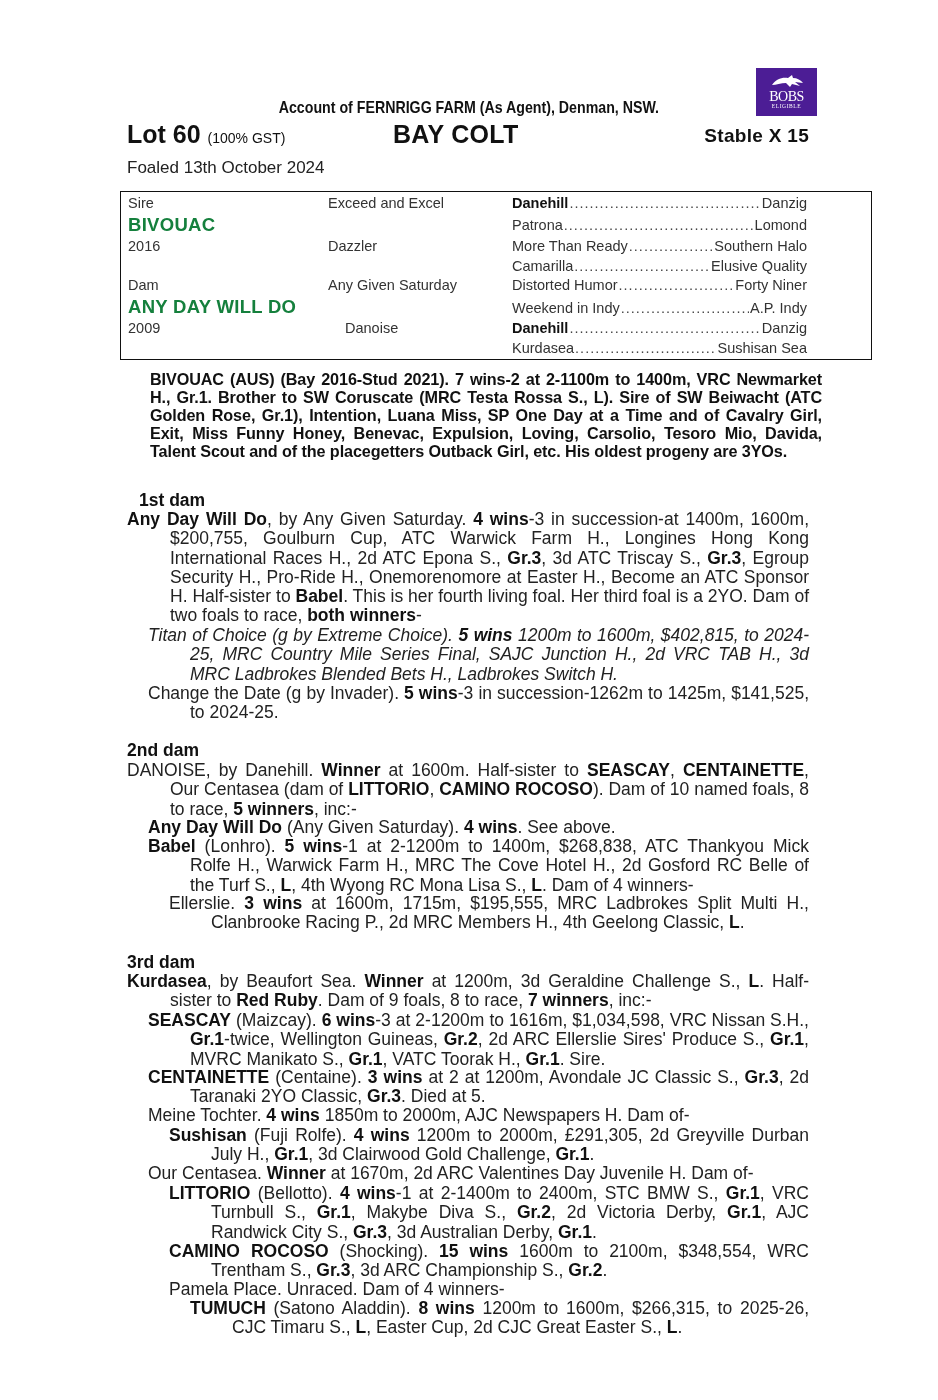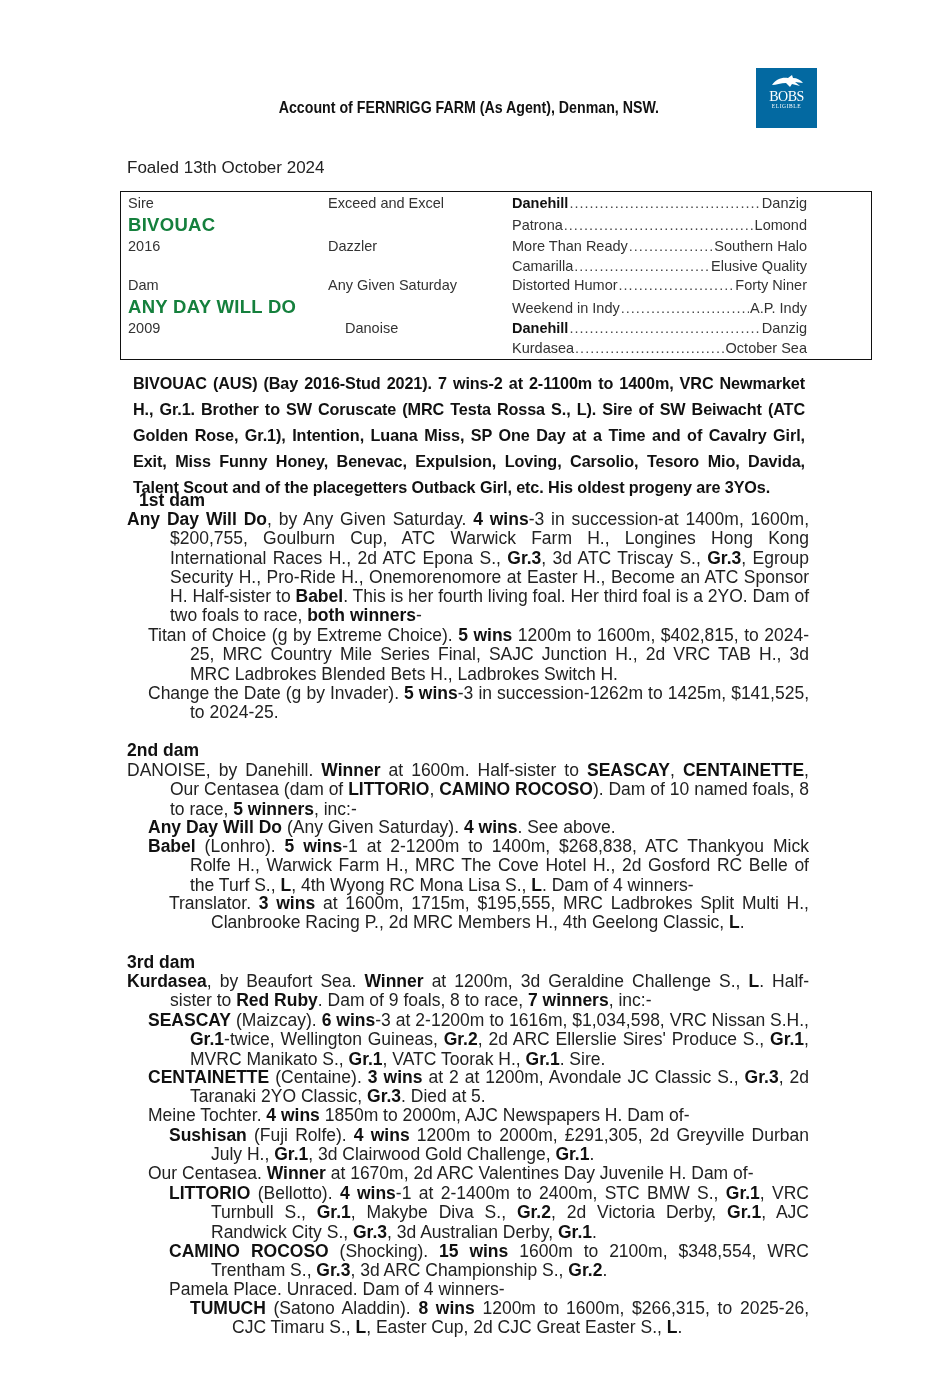--- a/index.html
+++ b/index.html
@@ -1,57 +1,62 @@
 <!DOCTYPE html>
 <html><head>
 <meta charset="utf-8">
 <style>
   html, body { margin:0; padding:0; background:#ffffff; }
   body { width:938px; height:1400px; position:relative; color:#111; font-family:"Liberation Sans", sans-serif; }
   .page { position:absolute; left:0; top:0; width:938px; height:1400px; }
-  .logo { position:absolute; left:756px; top:68px; width:61px; height:60px; background:#0369a1; color:#fff; text-align:center; }
+  .logo { position:absolute; left:756px; top:68px; width:61px; height:48px; background:#4c1d95; color:#fff; text-align:center; }
   .logo svg { display:block; margin:5px auto 0; }
   .logo .bobs { font-family:"Liberation Serif", serif; font-size:14px; line-height:13px; letter-spacing:-0.5px; margin-top:1px; }
   .logo .elig { font-family:"Liberation Serif", serif; font-size:5.5px; letter-spacing:0.6px; line-height:7px; }
   .account { position:absolute; left:0; width:938px; top:98px; text-align:center; font-weight:bold; font-size:16.5px; transform:scaleX(0.86); transform-origin:468px 0; letter-spacing:0px; }
   .lotline { position:absolute; left:127px; top:120px; width:682px; height:30px; }
   .lot { position:absolute; left:0; top:0; font-weight:bold; font-size:25px; }
   .gst { font-weight:normal; font-size:14px; }
   .colt { position:absolute; left:266px; top:0; font-weight:bold; font-size:25px; letter-spacing:0.3px; }
   .stable { position:absolute; right:0; top:5px; font-weight:bold; font-size:19px; letter-spacing:0.3px; }
   .foaled { position:absolute; left:127px; top:158px; font-size:17px; color:#222; }
   .branded { position:absolute; right:131px; top:158px; font-size:17px; color:#222; }
   .brandicon { display:inline-block; vertical-align:-2px; margin:0 4px 0 2px; }
   .ped { position:absolute; left:120px; top:191px; width:752px; height:169px; border:1.5px solid #111; box-sizing:border-box; }
   .ped .c { position:absolute; font-size:14.5px; color:#333; white-space:nowrap; }
   .ped .big { font-weight:bold; font-size:18.5px; color:#15803d; letter-spacing:0.3px; }
   .ped .gp { position:absolute; left:391px; width:295px; font-size:14.5px; color:#333; display:flex; white-space:nowrap; }
   .gp .dots { flex:1; overflow:hidden; margin:0 1px; letter-spacing:1px; color:#444; }
   .gp .dots::before { content:"........................................................................................"; }
   .gp b { color:#111; }
-  .sire { position:absolute; left:133px; top:370px; width:672px; font-weight:bold; font-size:16.2px; line-height:26px; text-align:justify; letter-spacing:-0.1px; transform:scaleX(1); }
+  .sire { position:absolute; left:150px; top:370px; width:672px; font-weight:bold; font-size:16.2px; line-height:18px; text-align:justify; letter-spacing:-0.1px; transform:scaleX(1); }
   .sect { position:absolute; left:127px; font-weight:bold; font-size:17.5px; }
   .para { position:absolute; font-size:17.5px; line-height:19.3px; text-align:justify; color:#222; }
   .para b { color:#111; }
 </style>
 </head>
 <body>
 
 <div class="page">
 
   <div class="logo">
     <svg width="34" height="16" viewBox="0 0 34 16">
       <path d="M2 12 C6 6,12 4,18 5 L22 2 L23 5 C27 5,31 7,33 10 L25 9 L30 13 L22 11 L20 14 L16 10 C11 10,6 12,2 12 Z" fill="#fff"></path>
     </svg>
     <div class="bobs">BOBS</div>
     <div class="elig">ELIGIBLE</div>
   </div>
 
   <div class="account">Account of FERNRIGG FARM (As Agent), Denman, NSW.</div>
 
+  <div class="lotline">
+    <div class="lot"><span>Lot 60</span> <span class="gst">(100% GST)</span></div>
+    <div class="colt">BAY COLT</div>
+    <div class="stable">Stable X 15</div>
+  </div>
 
   <div class="foaled">Foaled 13th October 2024</div>
 
   <div class="ped">
     <div class="c" style="left:7px;top:3px">Sire</div>
     <div class="c big" style="left:7px;top:22px">BIVOUAC</div>
     <div class="c" style="left:7px;top:46px">2016</div>
     <div class="c" style="left:7px;top:85px">Dam</div>
     <div class="c big" style="left:7px;top:104px">ANY DAY WILL DO</div>
     <div class="c" style="left:7px;top:128px">2009</div>
@@ -92,36 +97,36 @@
         <span>A.P. Indy</span>
       </div>
     <div class="gp" style="top:128px">
         <b>Danehill</b>
         <span class="dots"></span>
         <span>Danzig</span>
       </div>
     <div class="gp" style="top:148px">
         <span>Kurdasea</span>
         <span class="dots"></span>
-        <span>October Sea</span>
+        <span>Sushisan Sea</span>
       </div>
   </div>
 
   <div class="sire">BIVOUAC (AUS) (Bay 2016-Stud 2021). 7 wins-2 at 2-1100m to 1400m, VRC Newmarket H., Gr.1. Brother to SW Coruscate (MRC Testa Rossa S., L). Sire of SW Beiwacht (ATC Golden Rose, Gr.1), Intention, Luana Miss, SP One Day at a Time and of Cavalry Girl, Exit, Miss Funny Honey, Benevac, Expulsion, Loving, Carsolio, Tesoro Mio, Davida, Talent Scout and of the placegetters Outback Girl, etc. His oldest progeny are 3YOs.</div>
 
   <div id="dams">
       <div class="sect" style="top: 490px; margin-left: 12px;">1st dam</div>
       <div class="para" style="top: 510px; left: 170px; width: 639px; text-indent: -43px; text-align-last: left;"><b>Any Day Will Do</b><span>, by Any Given Saturday. </span><b>4 wins</b><span>-3 in succession-at 1400m, 1600m, $200,755, Goulburn Cup, ATC Warwick Farm H., Longines Hong Kong International Races H., 2d ATC Epona S., </span><b>Gr.3</b><span>, 3d ATC Triscay S., </span><b>Gr.3</b><span>, Egroup Security H., Pro-Ride H., Onemorenomore at Easter H., Become an ATC Sponsor H. Half-sister to </span><b>Babel</b><span>. This is her fourth living foal. Her third foal is a 2YO. Dam of two foals to race, </span><b>both winners</b><span>-</span></div>
-      <div class="para" style="top: 626px; left: 190px; width: 619px; text-indent: -42px; text-align-last: left;"><span>Titan of Choice (g by Extreme Choice). </span><b>5 wins</b><span> 1200m to 1600m, $402,815, to 2024-25, MRC Country Mile Series Final, SAJC Junction H., 2d VRC TAB H., 3d MRC Ladbrokes Blended Bets H., Ladbrokes Switch H.</span></div>
+      <div class="para" style="top: 626px; left: 190px; width: 619px; text-indent: -42px; text-align-last: left; font-style: italic;"><span>Titan of Choice (g by Extreme Choice). </span><b>5 wins</b><span> 1200m to 1600m, $402,815, to 2024-25, MRC Country Mile Series Final, SAJC Junction H., 2d VRC TAB H., 3d MRC Ladbrokes Blended Bets H., Ladbrokes Switch H.</span></div>
       <div class="para" style="top: 684px; left: 190px; width: 619px; text-indent: -42px; text-align-last: left;"><span>Change the Date (g by Invader). </span><b>5 wins</b><span>-3 in succession-1262m to 1425m, $141,525, to 2024-25.</span></div>
       <div class="sect" style="top: 740px;">2nd dam</div>
       <div class="para" style="top: 761px; left: 170px; width: 639px; text-indent: -43px; text-align-last: left;"><span>DANOISE, by Danehill. </span><b>Winner</b><span> at 1600m. Half-sister to </span><b>SEASCAY</b><span>, </span><b>CENTAINETTE</b><span>, Our Centasea (dam of </span><b>LITTORIO</b><span>, </span><b>CAMINO ROCOSO</b><span>). Dam of 10 named foals, 8 to race, </span><b>5 winners</b><span>, inc:-</span></div>
       <div class="para" style="top: 818px; left: 190px; width: 619px; text-indent: -42px; text-align-last: left;"><b>Any Day Will Do</b><span> (Any Given Saturday). </span><b>4 wins</b><span>. See above.</span></div>
       <div class="para" style="top: 837px; left: 190px; width: 619px; text-indent: -42px; text-align-last: left;"><b>Babel</b><span> (Lonhro). </span><b>5 wins</b><span>-1 at 2-1200m to 1400m, $268,838, ATC Thankyou Mick Rolfe H., Warwick Farm H., MRC The Cove Hotel H., 2d Gosford RC Belle of the Turf S., </span><b>L</b><span>, 4th Wyong RC Mona Lisa S., </span><b>L</b><span>. Dam of 4 winners-</span></div>
-      <div class="para" style="top: 894px; left: 211px; width: 598px; text-indent: -42px; text-align-last: left;"><span>Translator. </span><b>3 wins</b><span> at 1600m, 1715m, $195,555, MRC Ladbrokes Split Multi H., Clanbrooke Racing P., 2d MRC Members H., 4th Geelong Classic, </span><b>L</b><span>.</span></div>
+      <div class="para" style="top: 894px; left: 211px; width: 598px; text-indent: -42px; text-align-last: left;"><span>Ellerslie. </span><b>3 wins</b><span> at 1600m, 1715m, $195,555, MRC Ladbrokes Split Multi H., Clanbrooke Racing P., 2d MRC Members H., 4th Geelong Classic, </span><b>L</b><span>.</span></div>
       <div class="sect" style="top: 952px;">3rd dam</div>
       <div class="para" style="top: 972px; left: 170px; width: 639px; text-indent: -43px; text-align-last: left;"><b>Kurdasea</b><span>, by Beaufort Sea. </span><b>Winner</b><span> at 1200m, 3d Geraldine Challenge S., </span><b>L</b><span>. Half-sister to </span><b>Red Ruby</b><span>. Dam of 9 foals, 8 to race, </span><b>7 winners</b><span>, inc:-</span></div>
       <div class="para" style="top: 1011px; left: 190px; width: 619px; text-indent: -42px; text-align-last: left;"><b>SEASCAY</b><span> (Maizcay). </span><b>6 wins</b><span>-3 at 2-1200m to 1616m, $1,034,598, VRC Nissan S.H., </span><b>Gr.1</b><span>-twice, Wellington Guineas, </span><b>Gr.2</b><span>, 2d ARC Ellerslie Sires' Produce S., </span><b>Gr.1</b><span>, MVRC Manikato S., </span><b>Gr.1</b><span>, VATC Toorak H., </span><b>Gr.1</b><span>. Sire.</span></div>
       <div class="para" style="top: 1068px; left: 190px; width: 619px; text-indent: -42px; text-align-last: left;"><b>CENTAINETTE</b><span> (Centaine). </span><b>3 wins</b><span> at 2 at 1200m, Avondale JC Classic S., </span><b>Gr.3</b><span>, 2d Taranaki 2YO Classic, </span><b>Gr.3</b><span>. Died at 5.</span></div>
       <div class="para" style="top: 1106px; left: 190px; width: 619px; text-indent: -42px; text-align-last: left;"><span>Meine Tochter. </span><b>4 wins</b><span> 1850m to 2000m, AJC Newspapers H. Dam of-</span></div>
       <div class="para" style="top: 1126px; left: 211px; width: 598px; text-indent: -42px; text-align-last: left;"><b>Sushisan</b><span> (Fuji Rolfe). </span><b>4 wins</b><span> 1200m to 2000m, £291,305, 2d Greyville Durban July H., </span><b>Gr.1</b><span>, 3d Clairwood Gold Challenge, </span><b>Gr.1</b><span>.</span></div>
       <div class="para" style="top: 1164px; left: 190px; width: 619px; text-indent: -42px; text-align-last: left;"><span>Our Centasea. </span><b>Winner</b><span> at 1670m, 2d ARC Valentines Day Juvenile H. Dam of-</span></div>
       <div class="para" style="top: 1184px; left: 211px; width: 598px; text-indent: -42px; text-align-last: left;"><b>LITTORIO</b><span> (Bellotto). </span><b>4 wins</b><span>-1 at 2-1400m to 2400m, STC BMW S., </span><b>Gr.1</b><span>, VRC Turnbull S., </span><b>Gr.1</b><span>, Makybe Diva S., </span><b>Gr.2</b><span>, 2d Victoria Derby, </span><b>Gr.1</b><span>, AJC Randwick City S., </span><b>Gr.3</b><span>, 3d Australian Derby, </span><b>Gr.1</b><span>.</span></div>
       <div class="para" style="top: 1242px; left: 211px; width: 598px; text-indent: -42px; text-align-last: left;"><b>CAMINO ROCOSO</b><span> (Shocking). </span><b>15 wins</b><span> 1600m to 2100m, $348,554, WRC Trentham S., </span><b>Gr.3</b><span>, 3d ARC Championship S., </span><b>Gr.2</b><span>.</span></div>
       <div class="para" style="top: 1280px; left: 211px; width: 598px; text-indent: -42px; text-align-last: left;"><span>Pamela Place. Unraced. Dam of 4 winners-</span></div>

